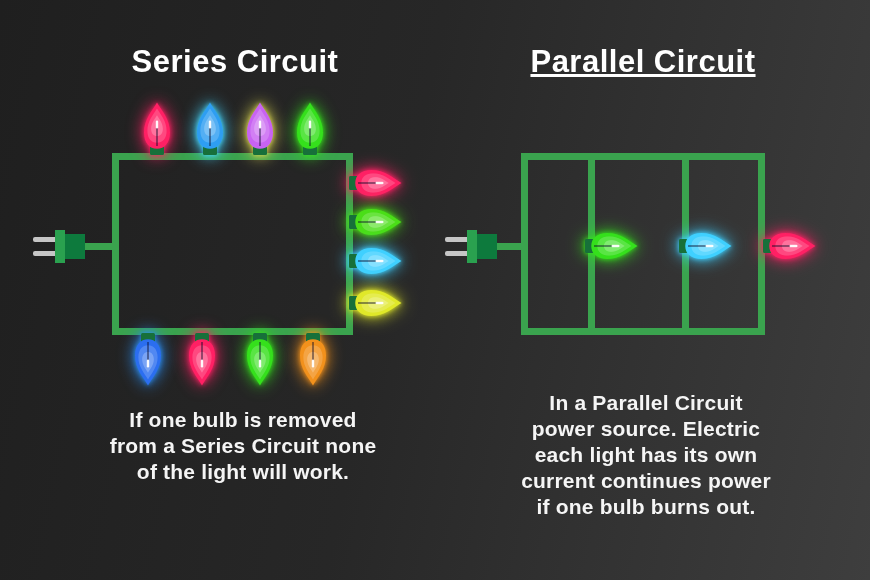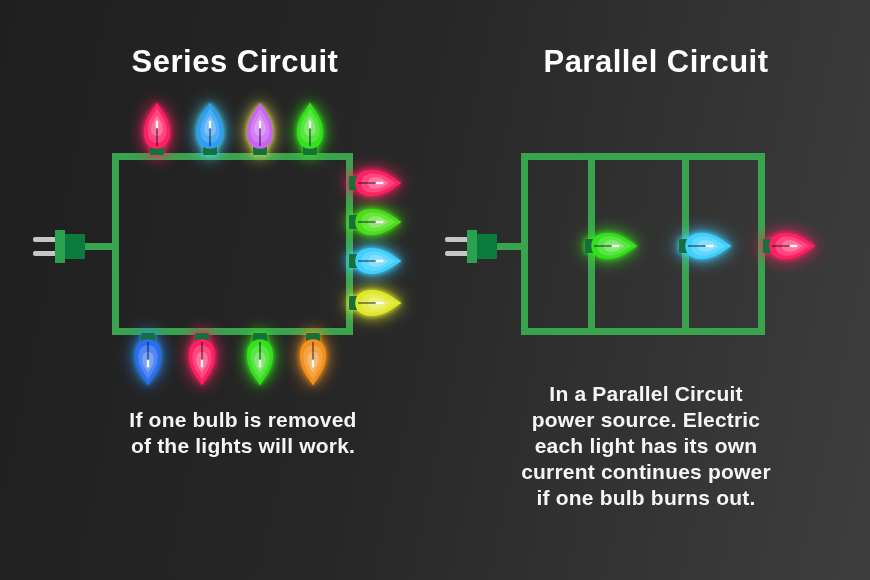--- a/index.html
+++ b/index.html
@@ -10,29 +10,29 @@
   }
   #canvas {
     position:relative; width:870px; height:580px; overflow:hidden;
     background:linear-gradient(102deg, #1f1f1f 0%, #272727 45%, #3e3e3e 100%);
   }
   .title {
     position:absolute; top:44px; width:300px; text-align:center;
     color:#ffffff; font-size:31px; font-weight:700; letter-spacing:0.5px;
   }
   #series-title   { left:85px;  }
-  #parallel-title { left:506px; }
+  #parallel-title { left:493px;text-decoration:underline; }
 
   .caption {
     position:absolute; width:350px; text-align:center;
     color:#f5f5f5; font-size:21px; font-weight:700; line-height:26px;
     letter-spacing:0.2px;
   }
   #series-caption   { left:68px;  top:407px; }
-  #parallel-caption { left:471px; top:381px; }
+  #parallel-caption { left:471px; top:390px; }
 
   
   .circuit-rect {
     position:absolute; box-sizing:border-box;
     border:7px solid var(--wire);
   }
   #series-rect   { left:112px; top:153px; width:241px; height:182px; }
   #parallel-rect { left:521px; top:153px; width:244px; height:182px; }
   .wire-h { position:absolute; height:7px; background:var(--wire); }
   .wire-v { position:absolute; width:7px;  background:var(--wire); }
@@ -243,21 +243,22 @@
         <path d="M18,2.5 C23,11 31,19.5 31,32.5 C31,43 25.5,48.8 18,48.8 C10.5,48.8 5,43 5,32.5 C5,19.5 13,11 18,2.5 Z" fill="var(--bulb)"></path>
         <path d="M18,2.5 C23,11 31,19.5 31,32.5 C31,43 25.5,48.8 18,48.8 C10.5,48.8 5,43 5,32.5 C5,19.5 13,11 18,2.5 Z" fill="#ffffff" opacity="0.18" transform="translate(4.68,6.66) scale(0.74)"></path>
         <path d="M18,2.5 C23,11 31,19.5 31,32.5 C31,43 25.5,48.8 18,48.8 C10.5,48.8 5,43 5,32.5 C5,19.5 13,11 18,2.5 Z" fill="#ffffff" opacity="0.24" transform="translate(9.9,14.08) scale(0.45)"></path>
         <path d="M18,46 L18,27" stroke="rgba(10,10,40,0.55)" stroke-width="1.6"></path>
         <rect x="16.8" y="20.5" width="2.4" height="8" rx="1.2" fill="#ffffff" opacity="0.95"></rect>
       </svg>
     </div>
 
   <div class="caption" id="series-caption" style="color: rgb(245, 245, 245);">
     <div>If one bulb is removed</div>
-    <div>of the lights will work.</div>
+    <div>from a Series Circuit none</div>
+    <div>of the light will work.</div>
   </div>
   <div class="caption" id="parallel-caption" style="color: rgb(245, 245, 245);">
     <div>In a Parallel Circuit</div>
     <div>power source. Electric</div>
     <div>each light has its own</div>
     <div>current continues power</div>
     <div>if one bulb burns out.</div>
   </div>
 
 </div>

